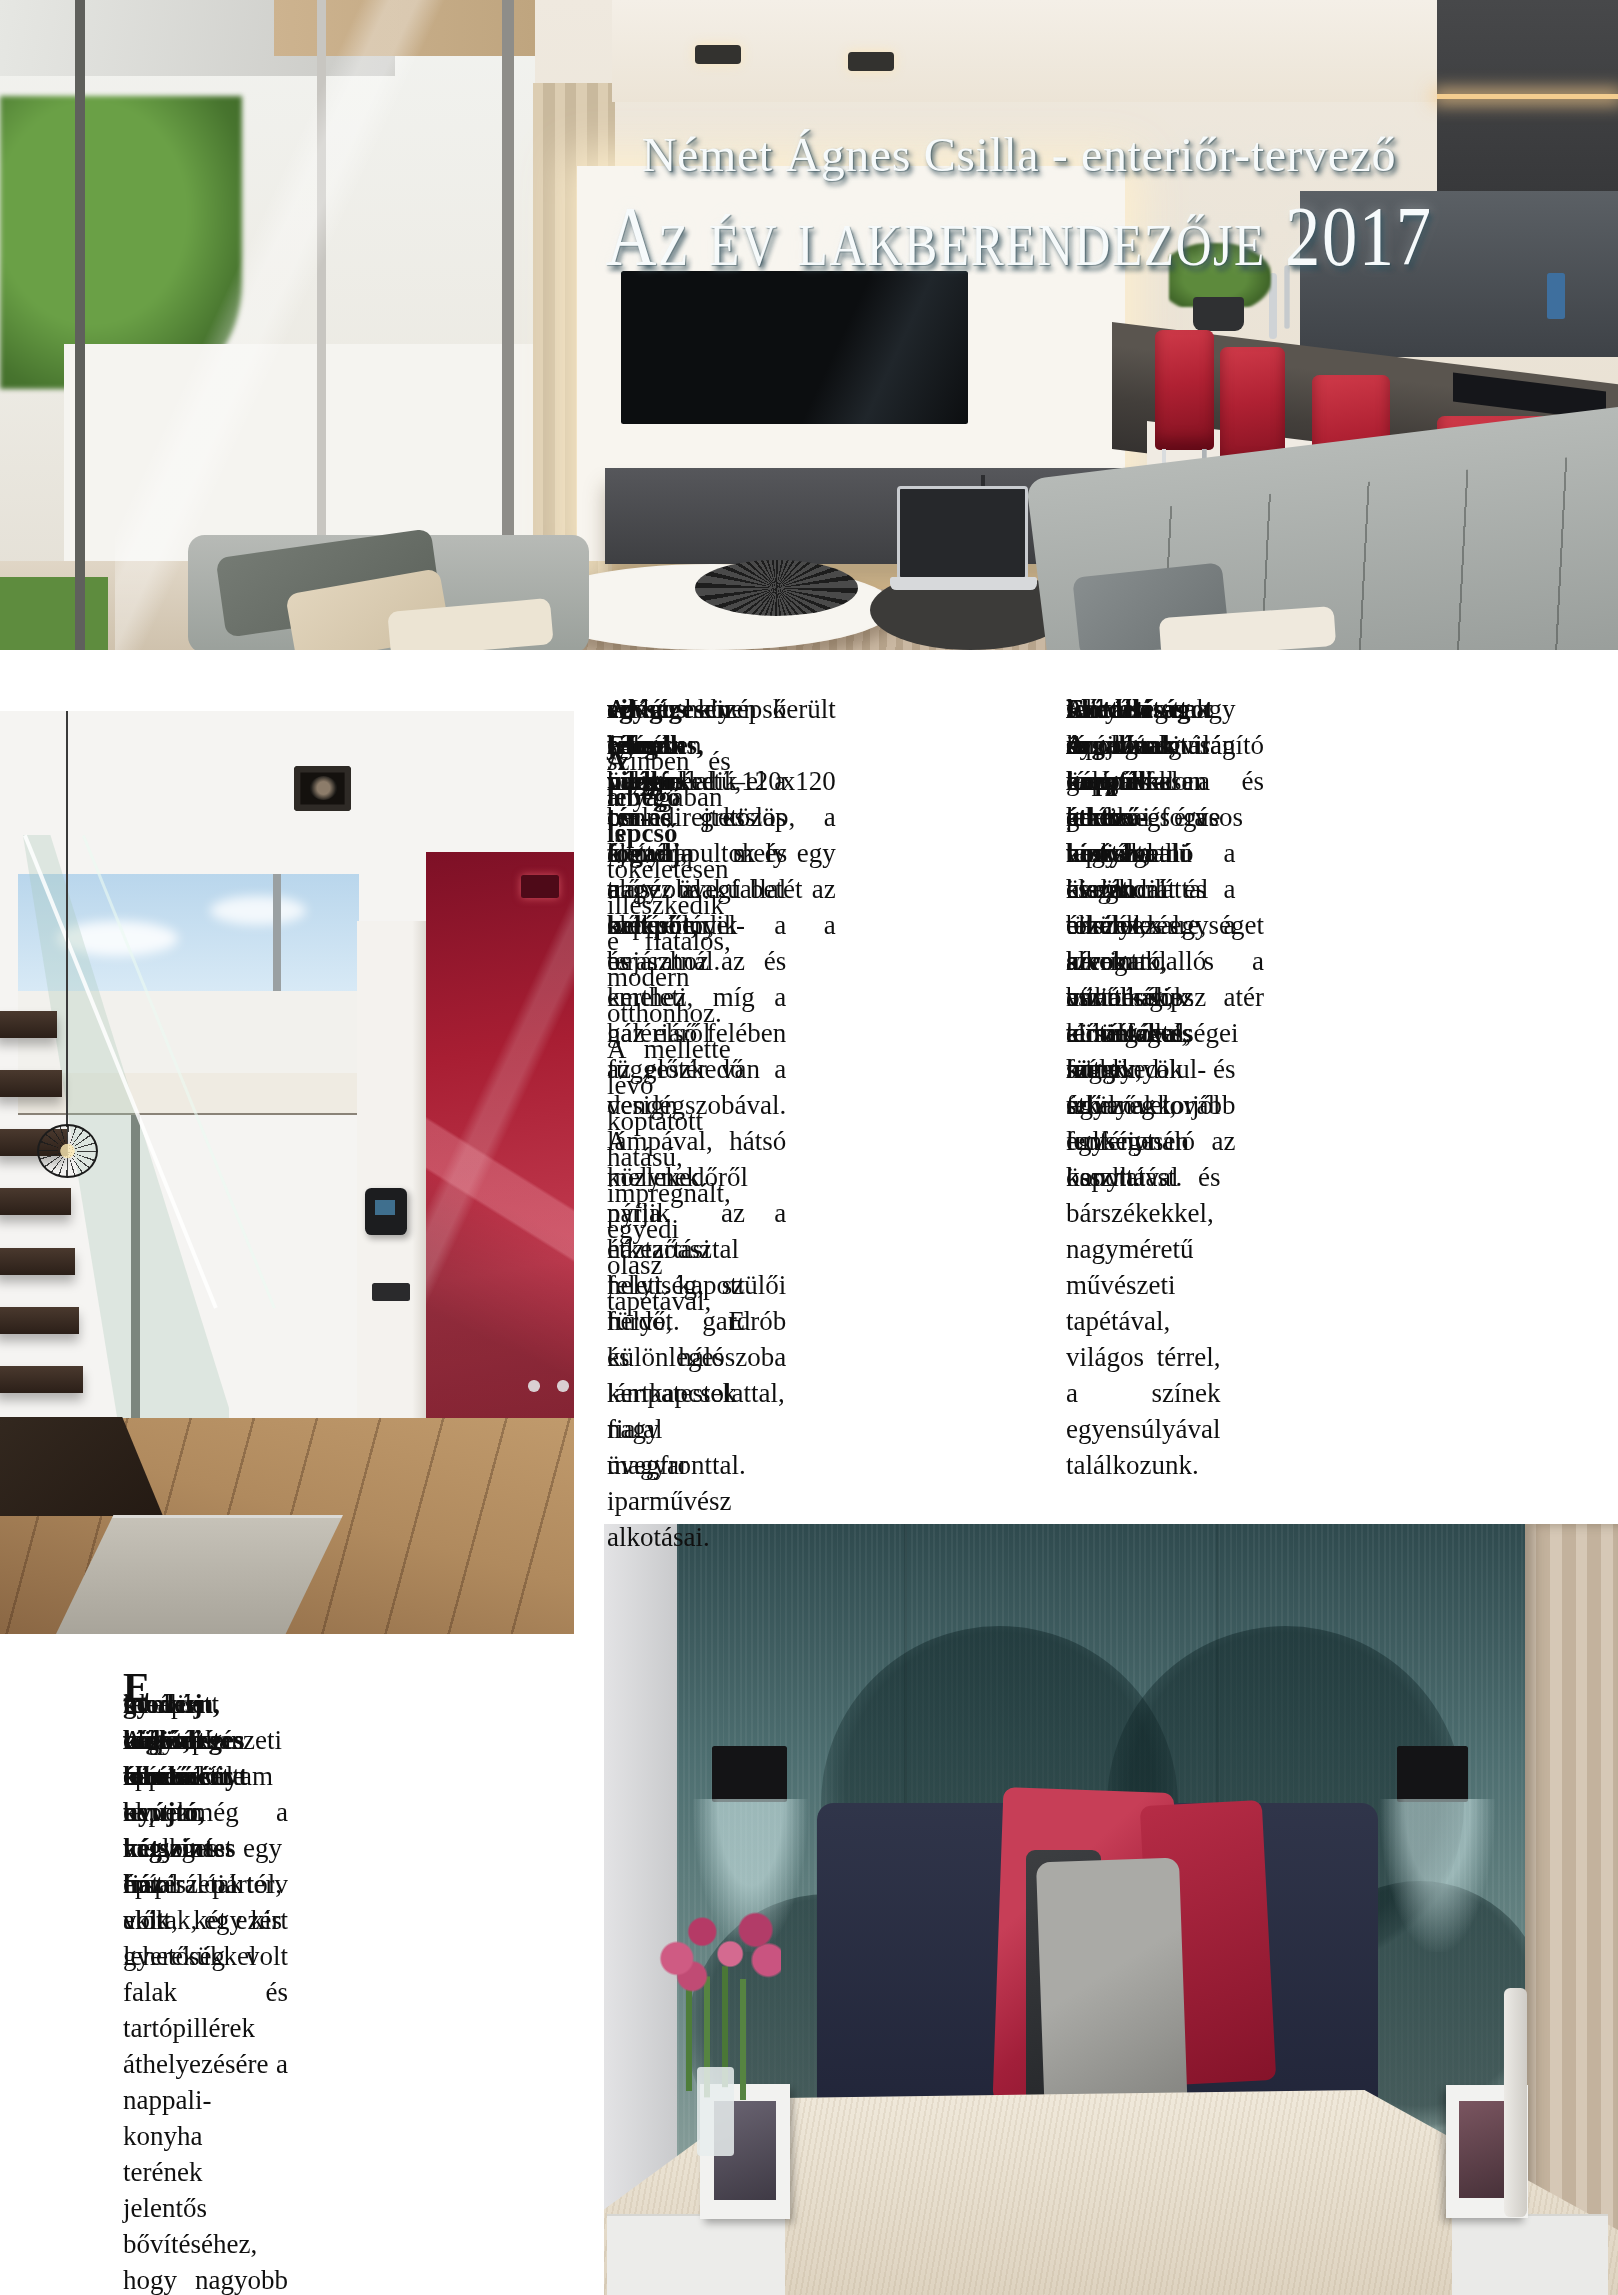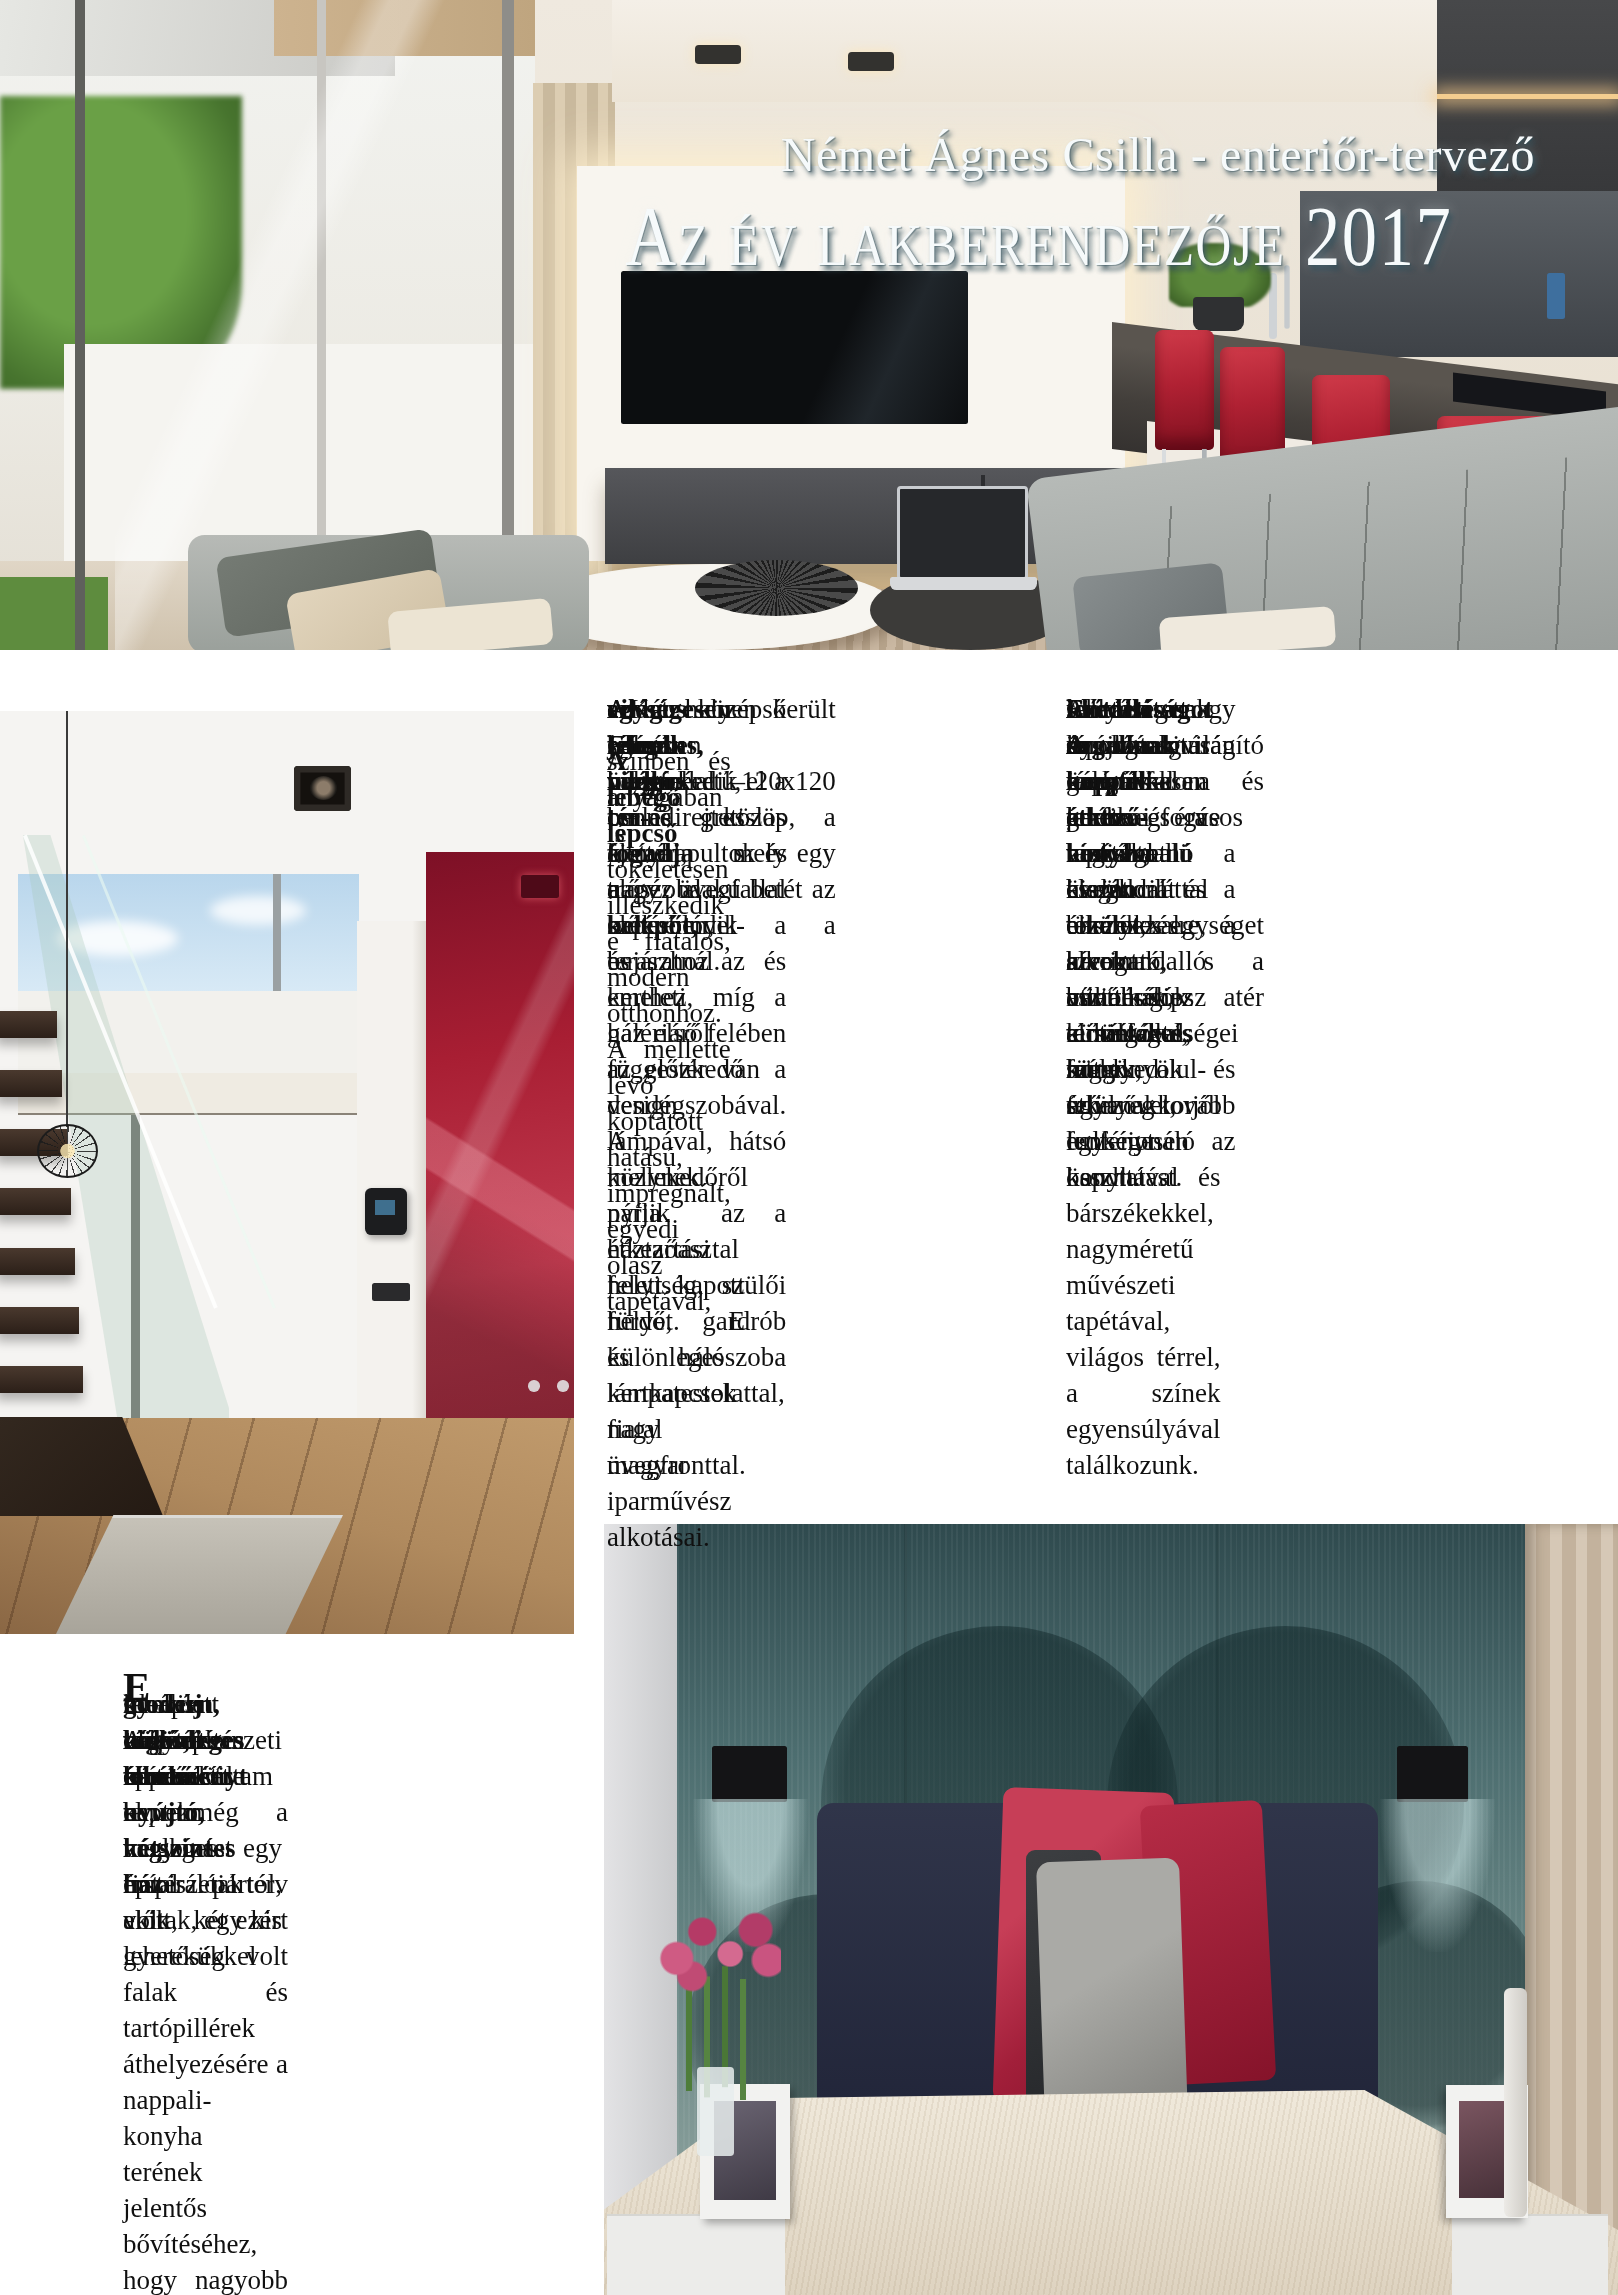--- a/index.html
+++ b/index.html
@@ -13,21 +13,21 @@
   
   #hero{left:0;top:0;width:1618px;height:650px;background:linear-gradient(180deg,#efe9df 0%,#e9e1d3 70%,#ddd2c0 100%);}
   .stool{background:linear-gradient(170deg,#cf3a49 0%,#b02133 45%,#7f101f 100%);border-radius:7.6px 7.6px 5.1px 5.1px;
          box-shadow:inset 0 -10.2px 14px rgba(60,0,10,.45);}
   .stool::after{content:"";position:absolute;top:99%;left:12%;width:76%;height:62%;
          background:linear-gradient(to right,#d9dcde 0 4.5px,transparent 4.5px) left/5.7px 100% no-repeat,
                     linear-gradient(to left,#aeb3b6 0 4.5px,transparent 4.5px) right/5.7px 100% no-repeat;}
   .spot{background:#33322f;border-radius:3.8px;box-shadow:0 0 11.5px rgba(255,230,180,.8);}
 
   
-  #title-overlay{left:503px;top:127px;width:1032px;text-align:right;color:#f6fafb;}
+  #title-overlay{left:503px;top:127px;width:1032px;text-align:center;color:#f6fafb;}
   #hero-subtitle{position:static;display:block;font-size:48px;letter-spacing:0.6px;
       text-shadow:0 0 11.5px rgba(235,245,248,.35),3.2px 3.8px 5.1px rgba(38,66,77,.85),1.3px 1.3px 1.3px rgba(38,66,77,.6);}
   #hero-title{position:static;display:block;margin-top:6.4px;font-size:84px;font-variant:small-caps;letter-spacing:1.9px;
       transform:scaleX(.84);transform-origin:center;
       text-shadow:0 0 14px rgba(235,245,248,.35),3.8px 4.5px 5.7px rgba(38,66,77,.85),1.3px 1.3px 1.3px rgba(38,66,77,.6);}
 
   
   #stairs{left:0;top:711px;width:574px;height:923px;background:#f5f4f2;}
   .step{left:-3.8px;width:82px;height:27px;background:linear-gradient(#4a392e,#2b1f18);
         box-shadow:0 7.6px 10.2px rgba(0,0,0,.28);}

